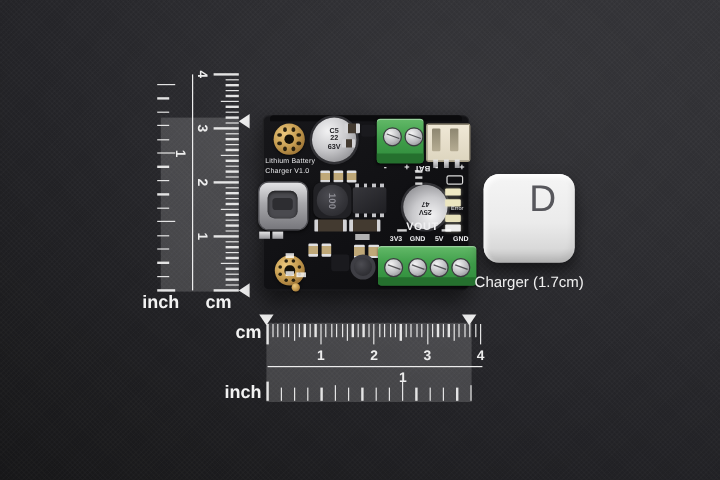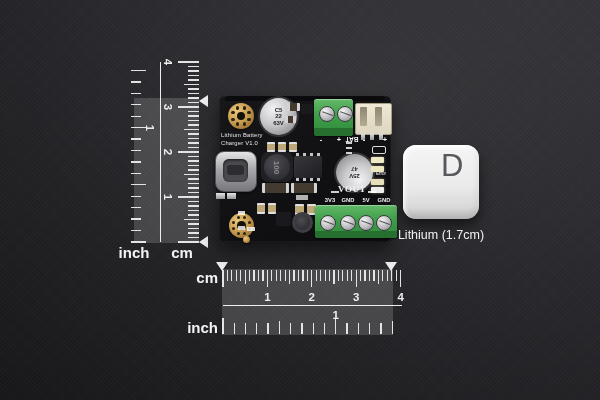--- a/index.html
+++ b/index.html
@@ -329,33 +329,33 @@
     <div class="led" style="left:371px;top:166px;width:13px;height:6px;background:#ece6c0;"></div>
     <div class="led" style="left:371px;top:179px;width:13px;height:6px;background:#e6e0ba;"></div>
     <div class="led" style="left:371px;top:187px;width:13px;height:6px;background:#ededec;"></div>
     <div class="silkbold" style="left:370px;top:171px;width:22px;font-size:4.6px;font-weight:normal;">Error</div>
     <div class="tinysilk" style="left:346px;top:142px;width:6px;height:2px;"></div>
     <div class="tinysilk" style="left:346px;top:147px;width:6px;height:2px;"></div>
     <div class="tinysilk" style="left:346px;top:152px;width:6px;height:2px;"></div>
 
     <div class="tinysilk" style="left:331px;top:191px;width:8px;height:1.5px;"></div>
     <div class="tinysilk" style="left:368px;top:191px;width:8px;height:1.5px;"></div>
-    <div class="silkbold" style="left:337px;top:184px;width:30px;font-size:9px;letter-spacing:.5px;font-family:Liberation Serif, serif;">VOUT</div>
+    <div class="silkbold" style="left:337px;top:184px;width:30px;font-size:9px;letter-spacing:.5px;">VOUT</div>
     <div class="silkbold" style="left:321px;top:197px;width:18px;font-size:5.8px;">3V3</div>
     <div class="silkbold" style="left:339px;top:197px;width:18px;font-size:5.8px;">GND</div>
     <div class="silkbold" style="left:357px;top:197px;width:18px;font-size:5.8px;">5V</div>
     <div class="silkbold" style="left:375px;top:197px;width:18px;font-size:5.8px;">GND</div>
 
     <div class="greenbody" style="left:315px;top:205px;width:82px;height:33px;"></div>
     <div class="greenlip" style="left:315px;top:231px;width:82px;height:7px;"></div>
     <div class="screw" style="left:320px;top:215px;width:14px;height:14px;"></div>
     <div class="screw" style="left:340px;top:215px;width:14px;height:14px;"></div>
     <div class="screw" style="left:358px;top:215px;width:14px;height:14px;"></div>
     <div class="screw" style="left:376px;top:215px;width:14px;height:14px;"></div>
   </div>
 
   <div>
     <div class="keycap"></div>
     <div class="keyletter" style="left:441px;top:150px;">D</div>
-    <div class="keycaption" style="left:395px;top:228px;width:92px;">Lithium (1.7cm)</div>
+    <div class="keycaption" style="left:395px;top:228px;width:92px;">Charger (1.7cm)</div>
   </div>
 
 </div>
 
 </body></html>

